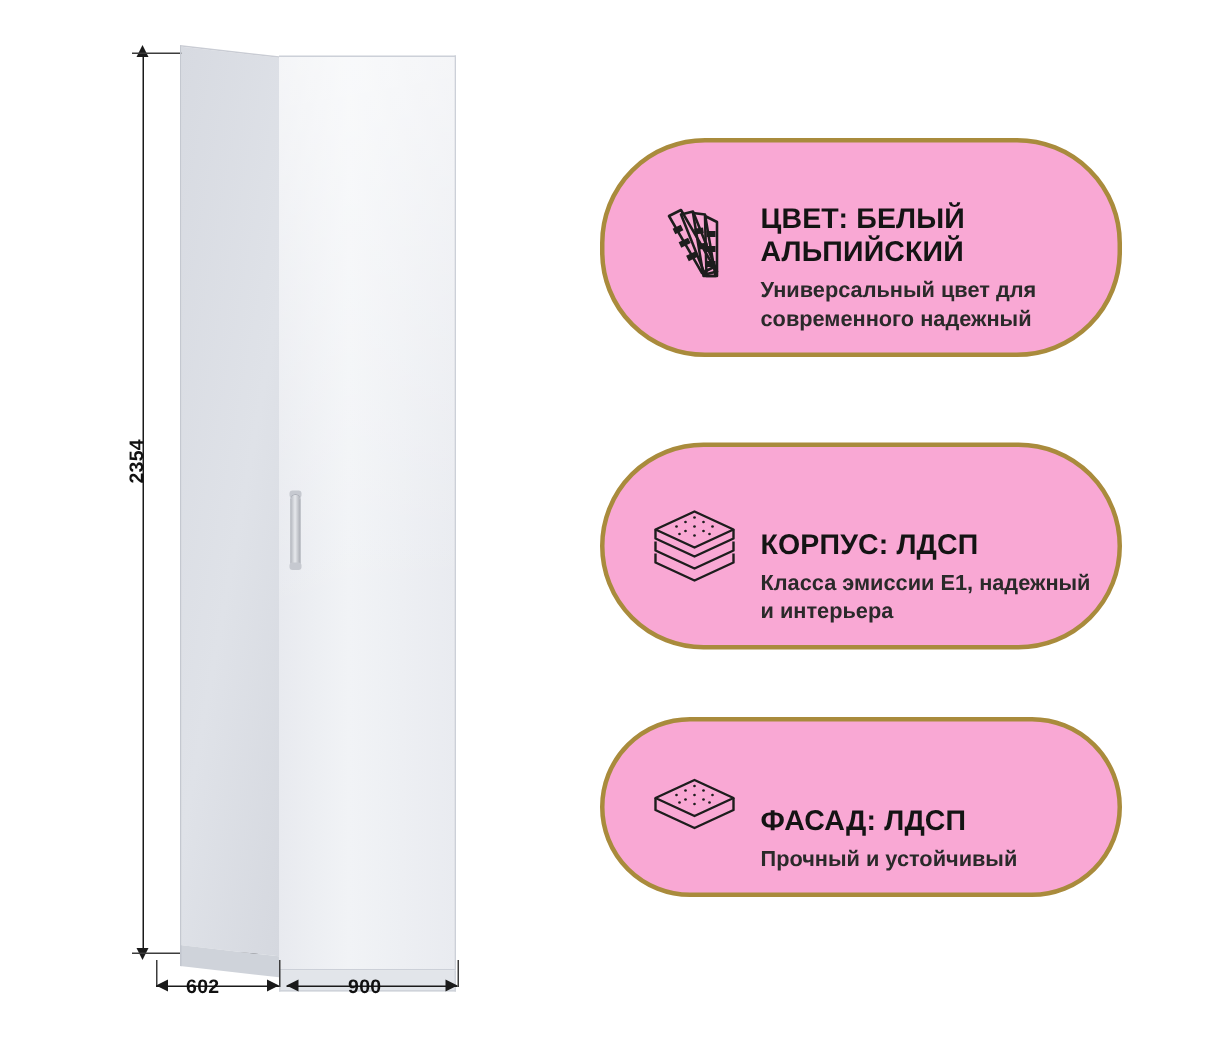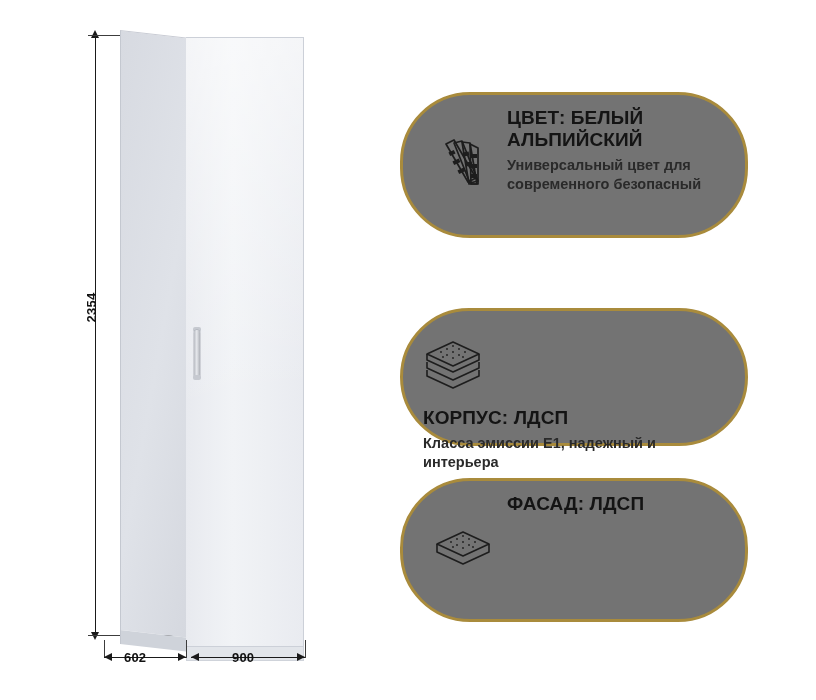--- a/index.html
+++ b/index.html
@@ -151,28 +151,28 @@
     position: absolute;
     left: 395px; top: 0;
     width: 421px; height: 700px;
   }
   .card {
     position: absolute;
     left: 5px;
     width: 348px;
     border: 3px solid #a98b3c;
     border-radius: 70px;
-    background: #737373;
+    background: #f9a8d4;
     display: flex;
-    align-items: flex-start;
+    align-items: flex-end;
     padding: 12px 18px;
   }
   .card-1 { top: 92px;  height: 146px; }
-  .card-2 { top: 308px; height: 138px; flex-direction: column; }
-  .card-3 { top: 478px; height: 144px; }
+  .card-2 { top: 295px; height: 138px; }
+  .card-3 { top: 478px; height: 120px; }
 
   .card-icon {
     flex: 0 0 84px;
     display: flex;
     align-items: center;
     justify-content: center;
     height: 100%;
   }
   .card-text {
     flex: 1 1 auto;
@@ -252,21 +252,21 @@
             <rect x="31" y="18" width="6" height="4" transform="rotate(-8 34 20)"></rect>
             <rect x="34" y="28" width="6" height="4" transform="rotate(-8 37 30)"></rect>
             <rect x="39" y="20" width="6" height="4"></rect>
             <rect x="39" y="30" width="6" height="4"></rect>
             <rect x="39" y="40" width="6" height="4"></rect>
           </g>
         </svg>
       </div>
       <div class="card-text">
         <div class="card-title">ЦВЕТ: БЕЛЫЙ АЛЬПИЙСКИЙ</div>
-        <div class="card-sub">Универсальный цвет для современного безопасный</div>
+        <div class="card-sub">Универсальный цвет для современного надежный</div>
       </div>
     </div>
 
     <div class="card card-2">
       <div class="card-icon">
         <svg width="64" height="58" viewBox="0 0 64 58" aria-hidden="true">
           <g stroke="#1d1d1d" stroke-width="1.6" fill="none" stroke-linejoin="round">
             <path d="M32 6 L58 18 L32 30 L6 18 Z"></path>
             <path d="M6 18 L6 24 L32 36 L58 24 L58 18"></path>
             <path d="M6 26 L6 32 L32 44 L58 32 L58 26"></path>
@@ -310,17 +310,18 @@
             <circle cx="32" cy="18" r="0.9"></circle>
               <circle cx="38" cy="21" r="0.9"></circle>
             <circle cx="32" cy="24" r="0.9"></circle>
               <circle cx="22" cy="23" r="0.9"></circle>
             <circle cx="42" cy="23" r="0.9"></circle>
           </g>
         </svg>
       </div>
       <div class="card-text">
         <div class="card-title">ФАСАД: ЛДСП</div>
+        <div class="card-sub">Прочный и устойчивый</div>
       </div>
     </div>
 
   </div>
 </div>
 
 </body></html>

